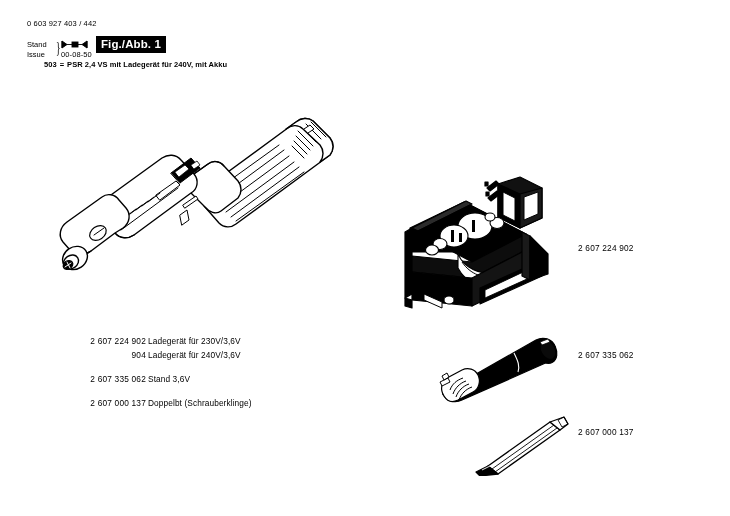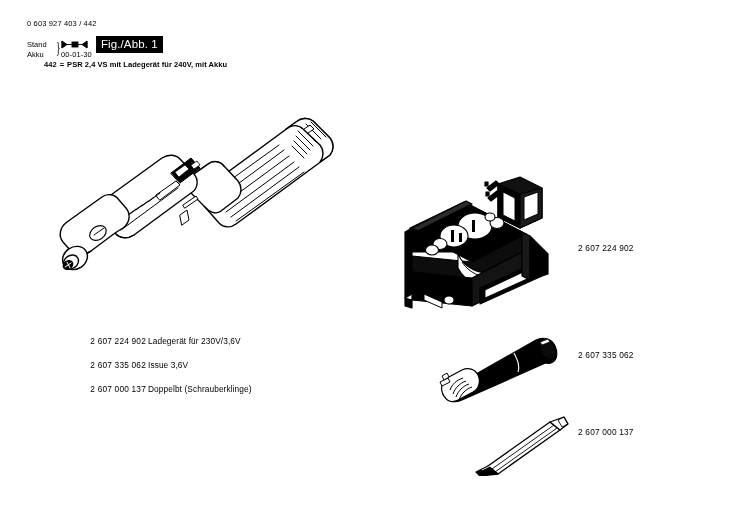--- a/index.html
+++ b/index.html
@@ -76,21 +76,21 @@
     letter-spacing: 0.1px;
     white-space: nowrap;
   }
   #fig-badge {
     position: absolute;
     left: 69px;
     top: 17px;
     background: #000000;
     color: #ffffff;
     font-size: 11.5px;
-    font-weight: normal;
+    font-weight: bold;
     padding: 2px 5px 3px 5px;
     line-height: 12px;
     letter-spacing: 0.1px;
     white-space: nowrap;
   }
 
   
   #variants {
     position: absolute;
     left: 44px;
@@ -161,45 +161,45 @@
 
 <div id="page">
 
   <div id="header-block">
 
     <div class="doc-number">0 603 927 403 / 442</div>
 
     <div id="stand-issue-row">
       <div class="si-labels">
         <div>Stand</div>
-        <div>Akku</div>
+        <div>Issue</div>
       </div>
       <div class="si-brace">}</div>
       <div class="si-symbol">
         <svg width="28" height="9" viewBox="0 0 28 9">
           <g fill="#000" stroke="#000" stroke-width="0.9">
             <path d="M1 1 L6 4.5 L1 8 Z" fill="#000"></path>
             <line x1="6" y1="4.5" x2="11" y2="4.5"></line>
             <rect x="11" y="2" width="6" height="5" fill="#000"></rect>
             <line x1="17" y1="4.5" x2="21" y2="4.5"></line>
             <path d="M26 1 L21 4.5 L26 8 Z" fill="#000"></path>
             <line x1="26" y1="1" x2="26" y2="8"></line>
             <line x1="1" y1="1" x2="1" y2="8"></line>
           </g>
         </svg>
       </div>
-      <div class="si-date">00-01-30</div>
+      <div class="si-date">00-08-50</div>
     </div>
 
     <div id="fig-badge">Fig./Abb. 1</div>
   </div>
 
   <div id="variants">
     <div class="variant-line">
-      <span class="variant-code">442</span><span class="variant-eq">=</span><span class="variant-desc">PSR 2,4 VS mit Ladegerät für 240V, mit Akku</span>
+      <span class="variant-code">503</span><span class="variant-eq">=</span><span class="variant-desc">PSR 2,4 VS mit Ladegerät für 240V, mit Akku</span>
     </div>
   </div>
 
   <div class="illus" id="illus-screwdriver">
     <svg width="286" height="186" viewBox="0 0 286 186">
       <g fill="#ffffff" stroke="#000000" stroke-width="1.4" stroke-linejoin="round" stroke-linecap="round">
 
         <path d="M148 76
                  L238 10
                  C243 6 250 5 255 9
@@ -413,23 +413,27 @@
         <path d="M10 56 L18 52" fill="none" stroke="#ffffff" stroke-width="0.9"></path>
       </g>
     </svg>
   </div>
 
   <div id="parts-list">
     <div class="part-row">
       <span class="part-num">2 607 224 902</span>
       <span class="part-desc">Ladegerät für 230V/3,6V</span>
     </div>
+    <div class="part-row">
+      <span class="part-num">904</span>
+      <span class="part-desc">Ladegerät für 240V/3,6V</span>
+    </div>
     <div class="part-row gap">
       <span class="part-num">2 607 335 062</span>
-      <span class="part-desc">Issue 3,6V</span>
+      <span class="part-desc">Stand 3,6V</span>
     </div>
     <div class="part-row gap">
       <span class="part-num">2 607 000 137</span>
       <span class="part-desc">Doppelbt (Schrauberklinge)</span>
     </div>
   </div>
 
   <div class="callout" id="callout-charger">2 607 224 902</div>
   <div class="callout" id="callout-battery">2 607 335 062</div>
   <div class="callout" id="callout-bit">2 607 000 137</div>

